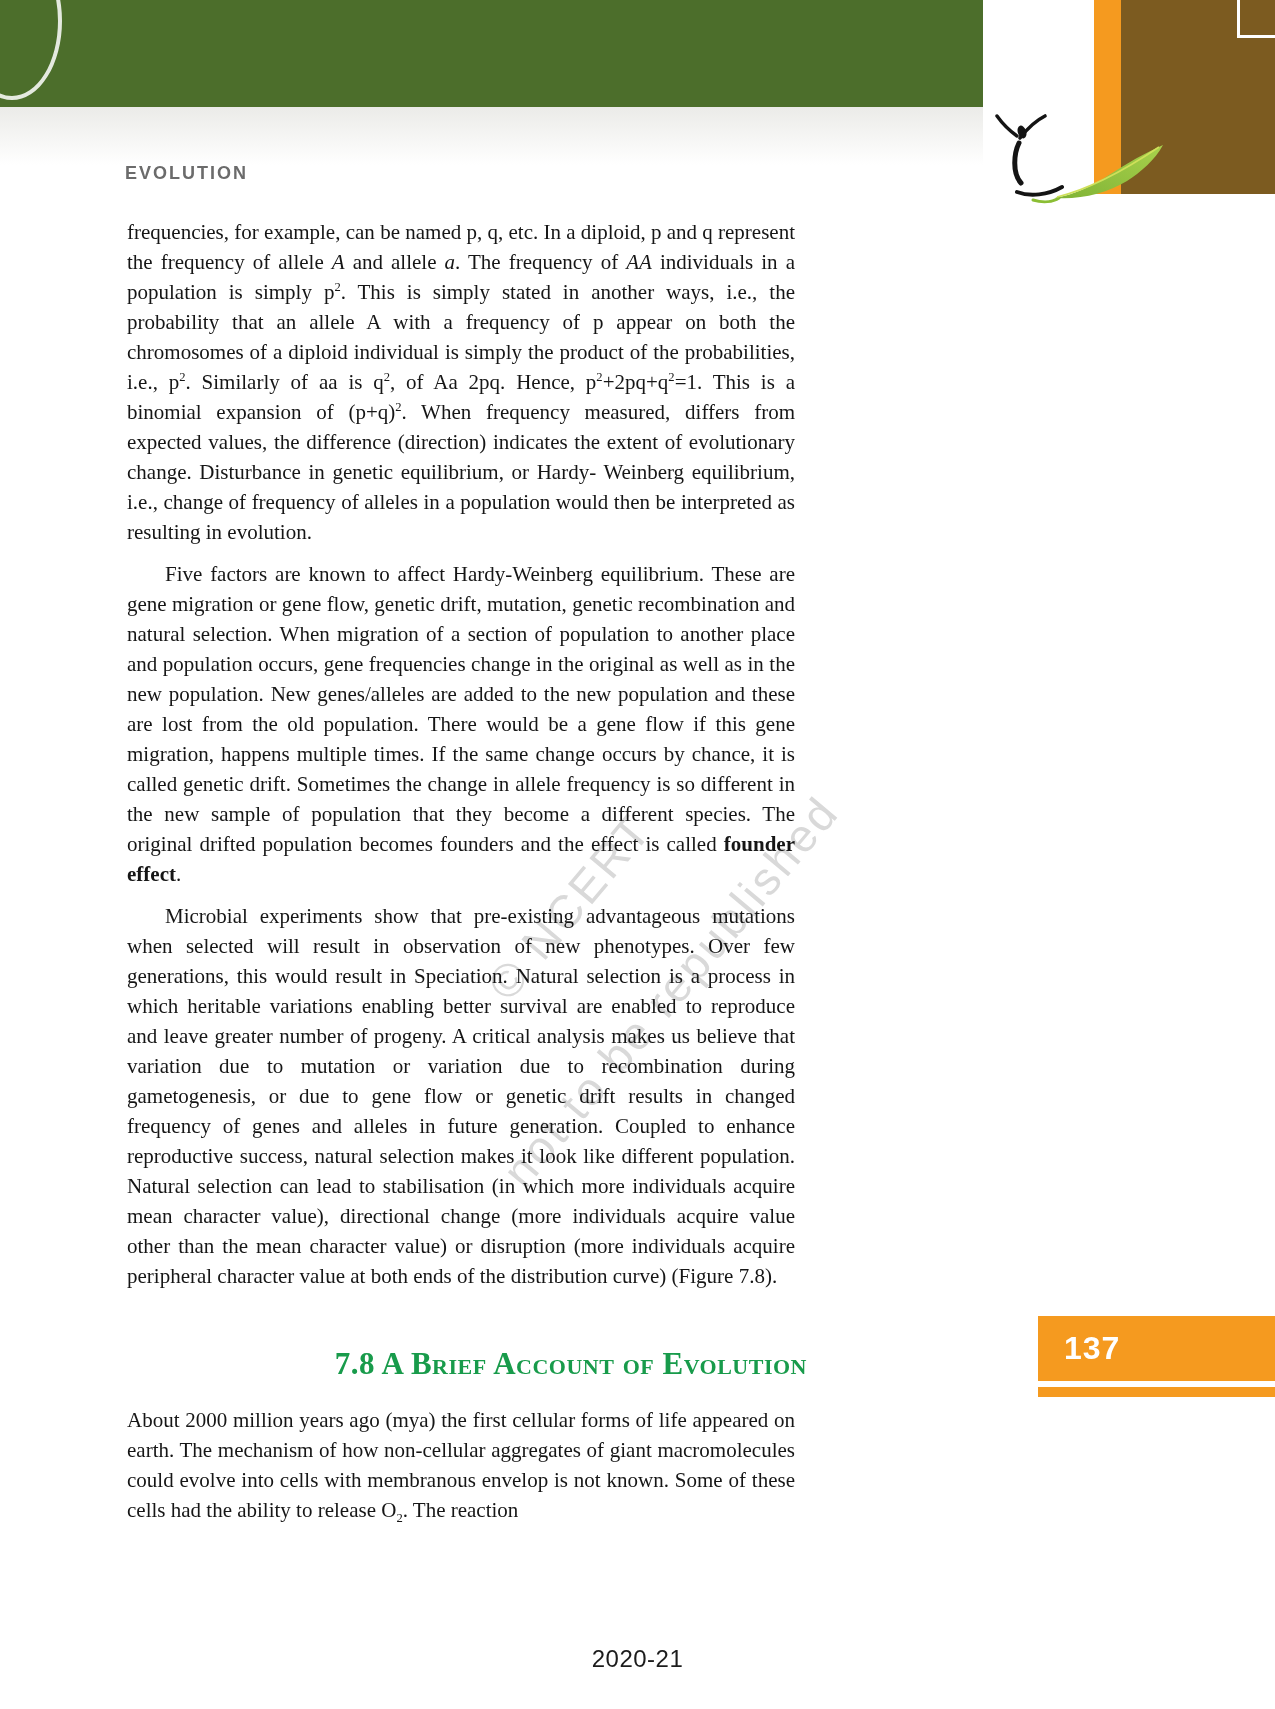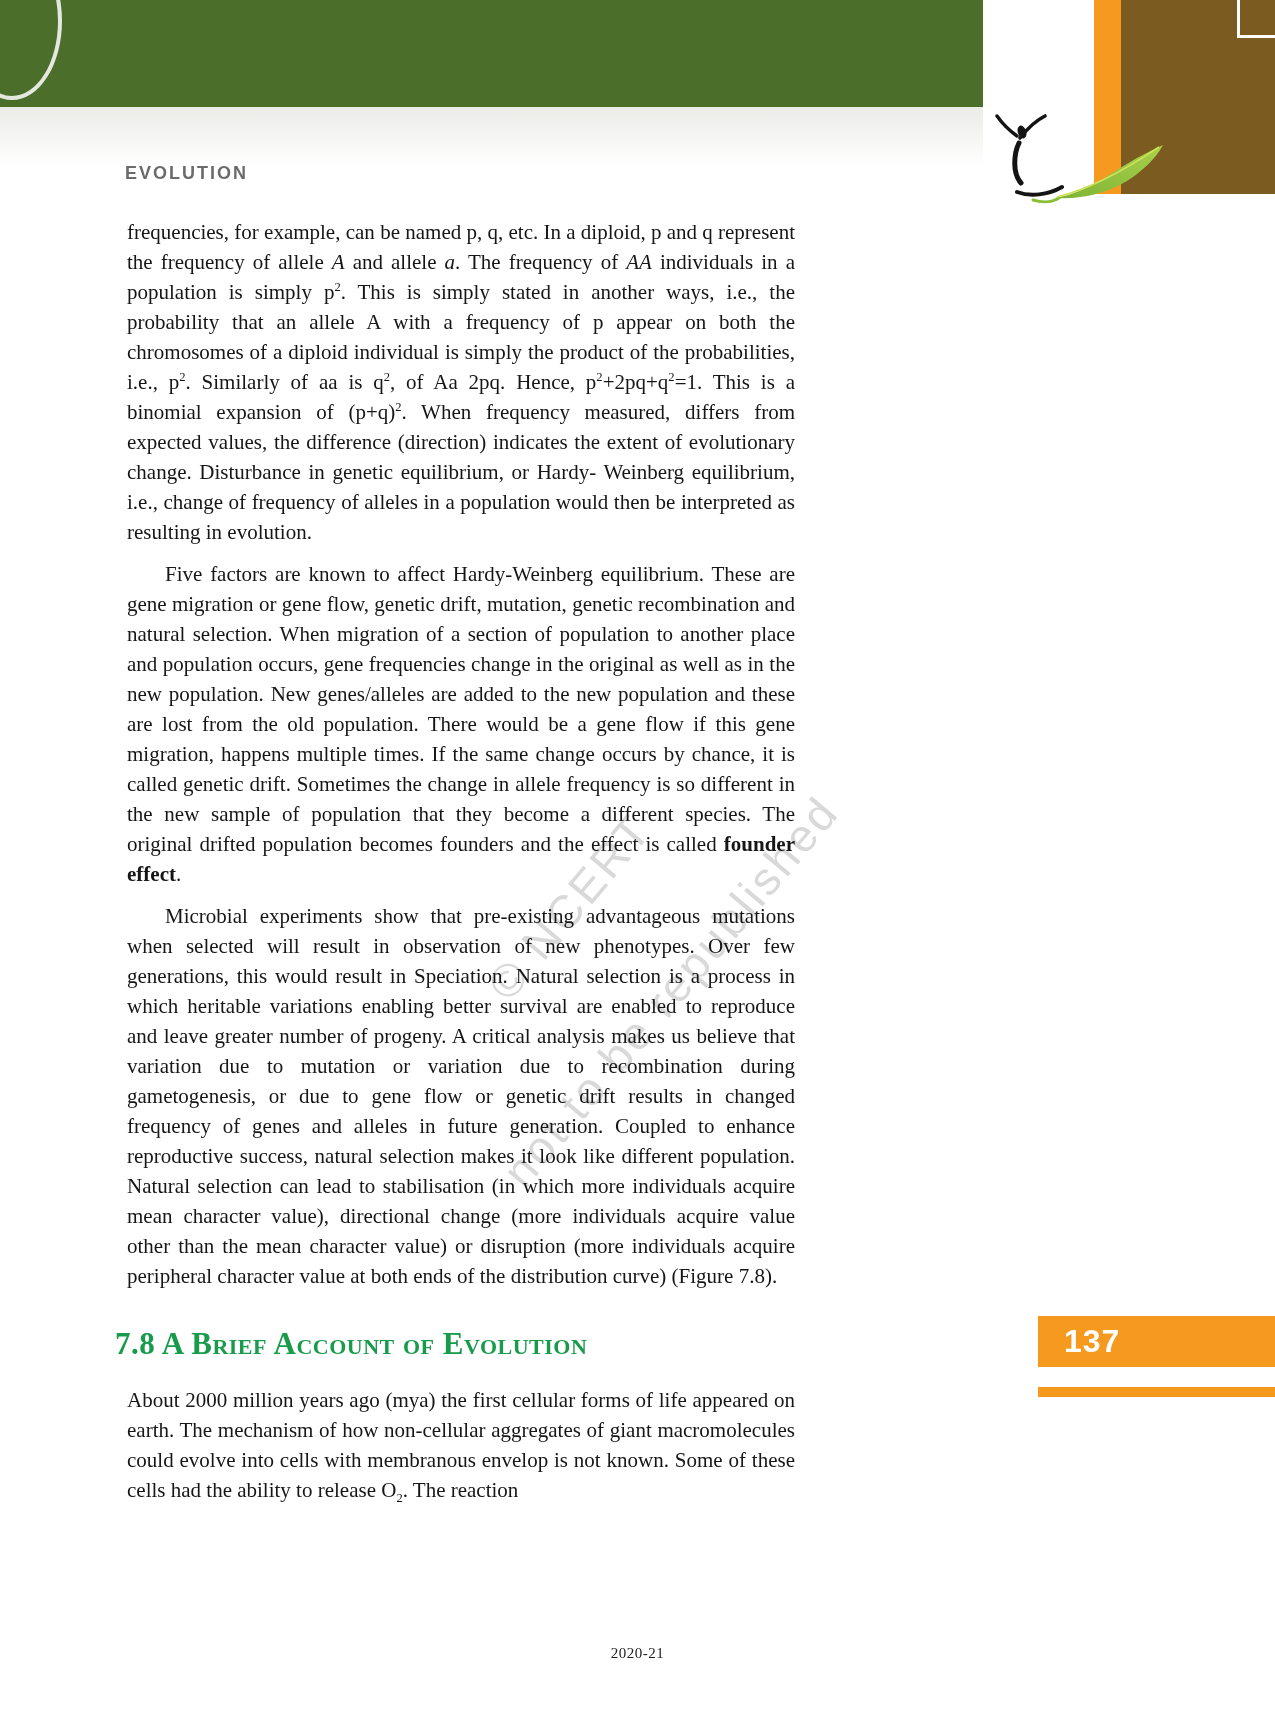--- a/index.html
+++ b/index.html
@@ -63,45 +63,45 @@
   
   .text-column{
     position:absolute;left:115px;top:205px;width:692px;z-index:2;
     font-size:21px;line-height:30px;text-align:justify;
   }
   .text-column p{margin:12px;}
   .text-column p.indent{text-indent:38px;}
   .text-column sup{font-size:.6em;line-height:0;}
   .text-column sub{font-size:.6em;line-height:0;}
   .section-heading{
-    margin:38px 0 26px 0;
+    margin:58px 0 26px 0;
     font-family:"Liberation Serif",serif;font-variant:small-caps;
     font-size:31px;font-weight:bold;color:var(--heading-green);
-    letter-spacing:.5px;text-align:left;
+    letter-spacing:.5px;text-align:right;
   }
 
   
   .pagenum-box{
-    position:absolute;left:1038px;top:1316px;width:237px;height:51px;
+    position:absolute;left:1038px;top:1316px;width:237px;height:65px;
     background:var(--accent-orange);z-index:2;
     display:flex;align-items:center;text-align:right;
   }
   .pagenum-box span{
     margin-left:26px;color:#ffffff;font-family:"Liberation Sans",sans-serif;
     font-size:32px;font-weight:700;letter-spacing:1px;
   }
   .pagenum-strip{
     position:absolute;left:1038px;top:1387px;width:237px;height:10px;
     background:var(--accent-orange);z-index:2;
   }
 
   
   .footer-year{
     position:absolute;left:0;top:1645px;width:100%;text-align:center;
-    font-family:Liberation Serif, serif;font-size:15px;color:#1c1c1c;
+    font-family:Liberation Sans, sans-serif;font-size:24px;color:#1c1c1c;
     letter-spacing:.5px;z-index:2;
   }
 </style>
 </head>
 <body>
 
 <div class="page">
 
   <div class="banner-green">
     <div class="corner-arc"></div>

